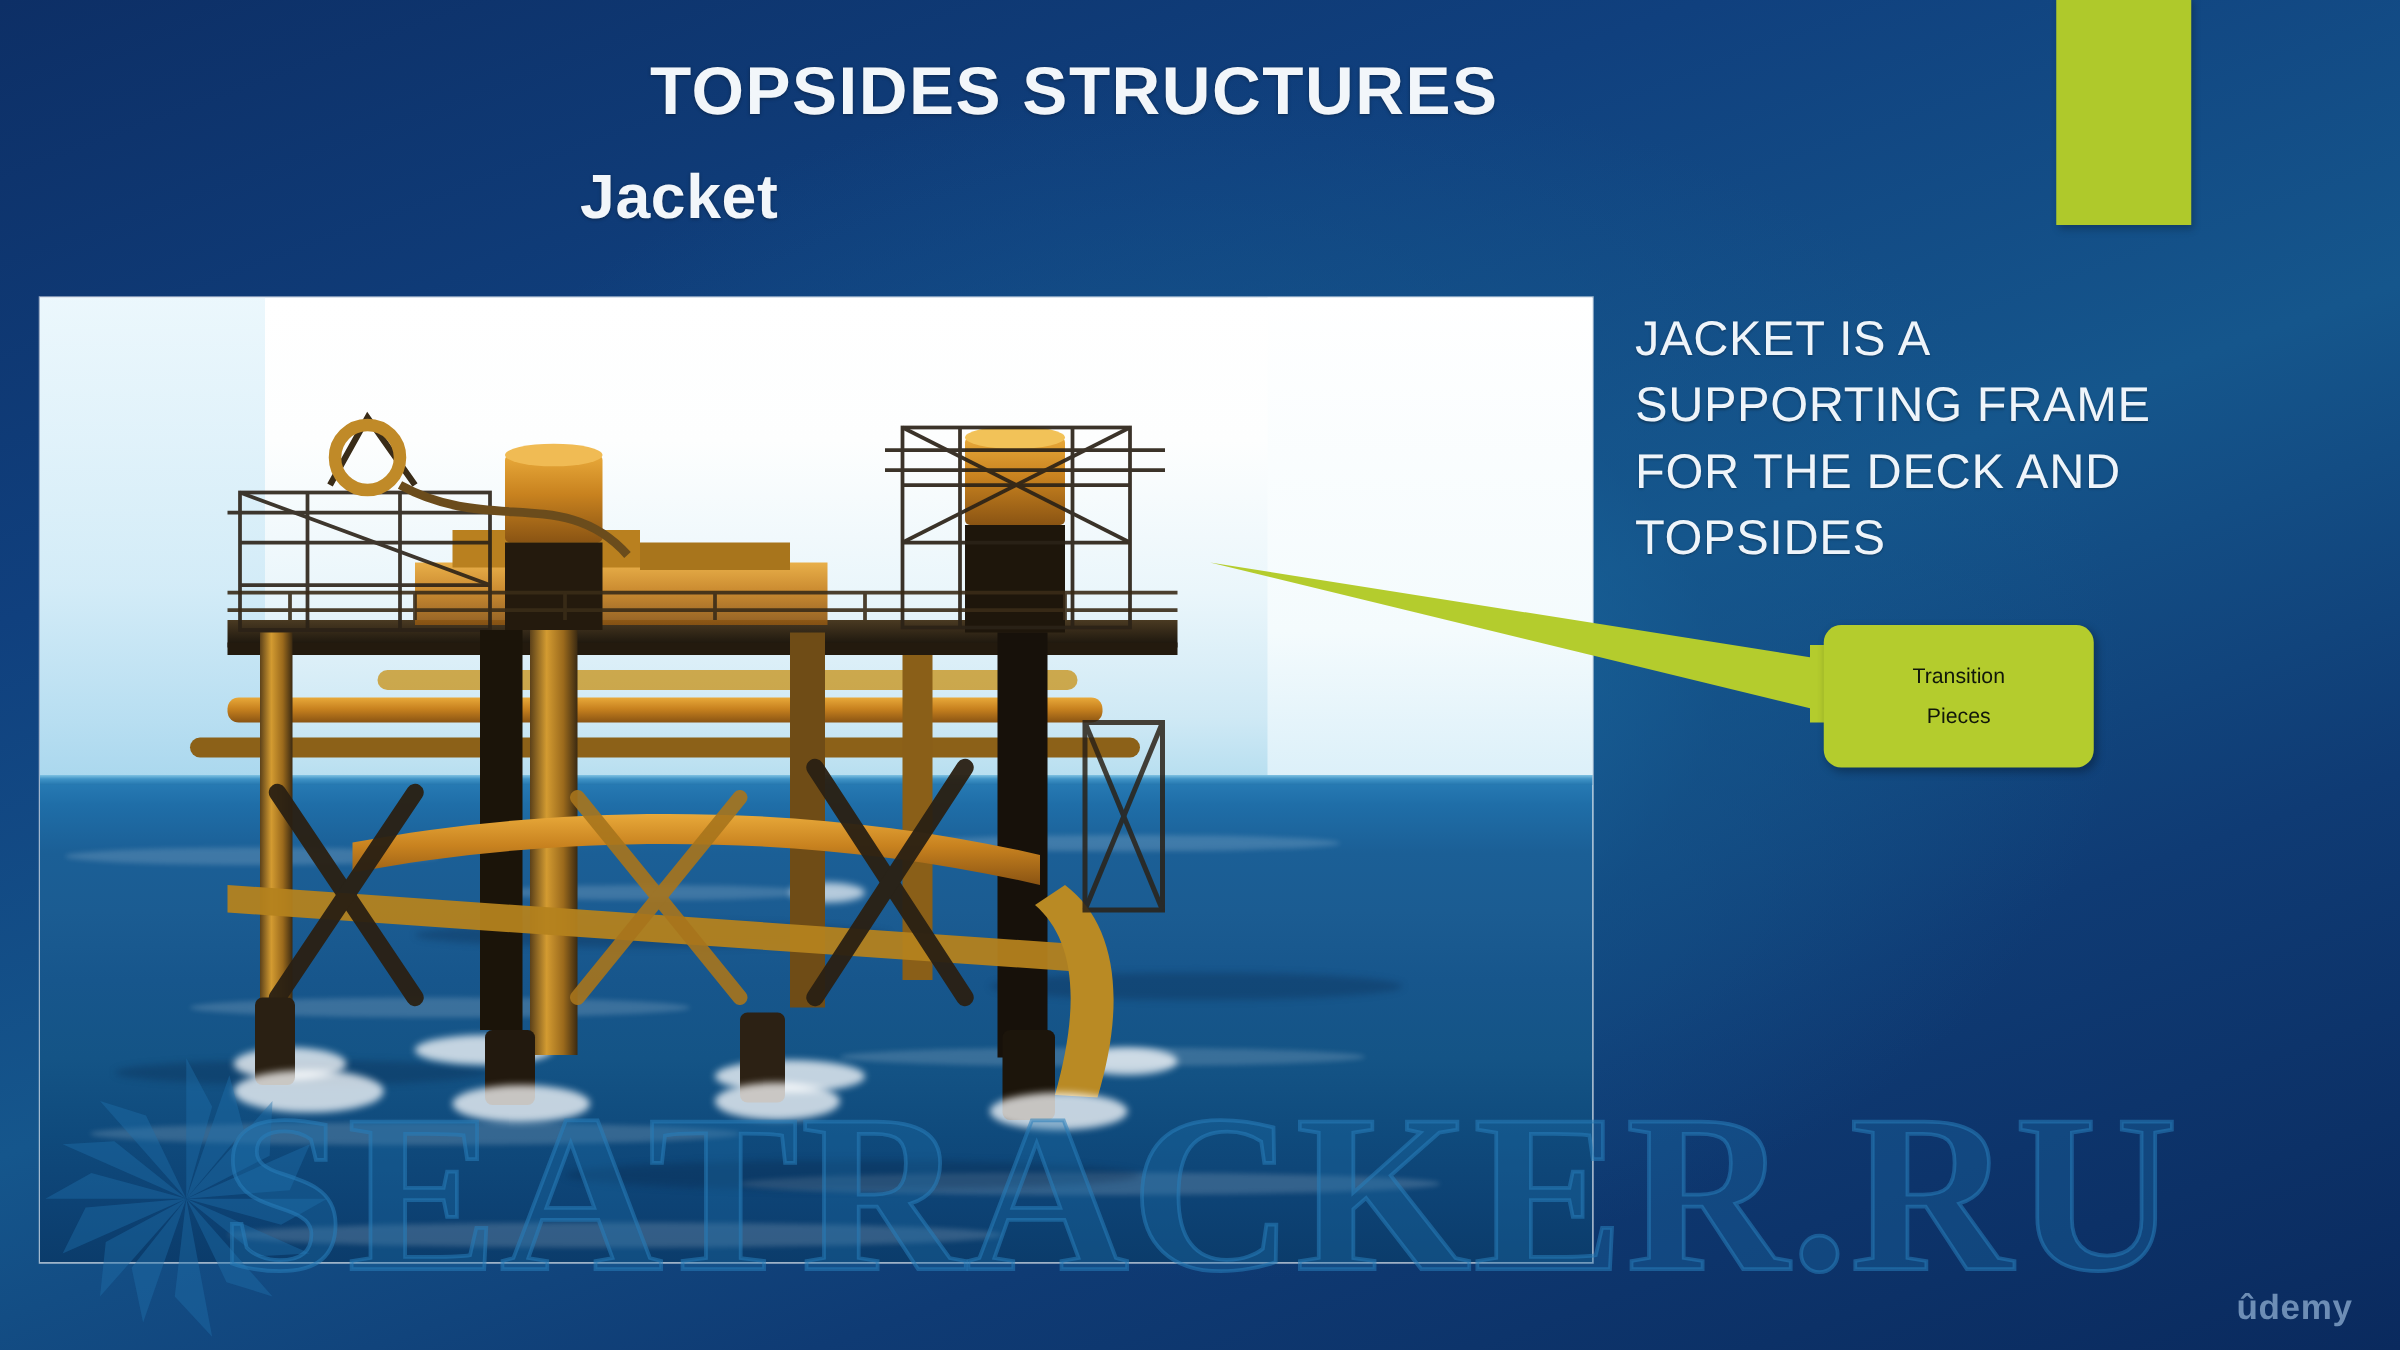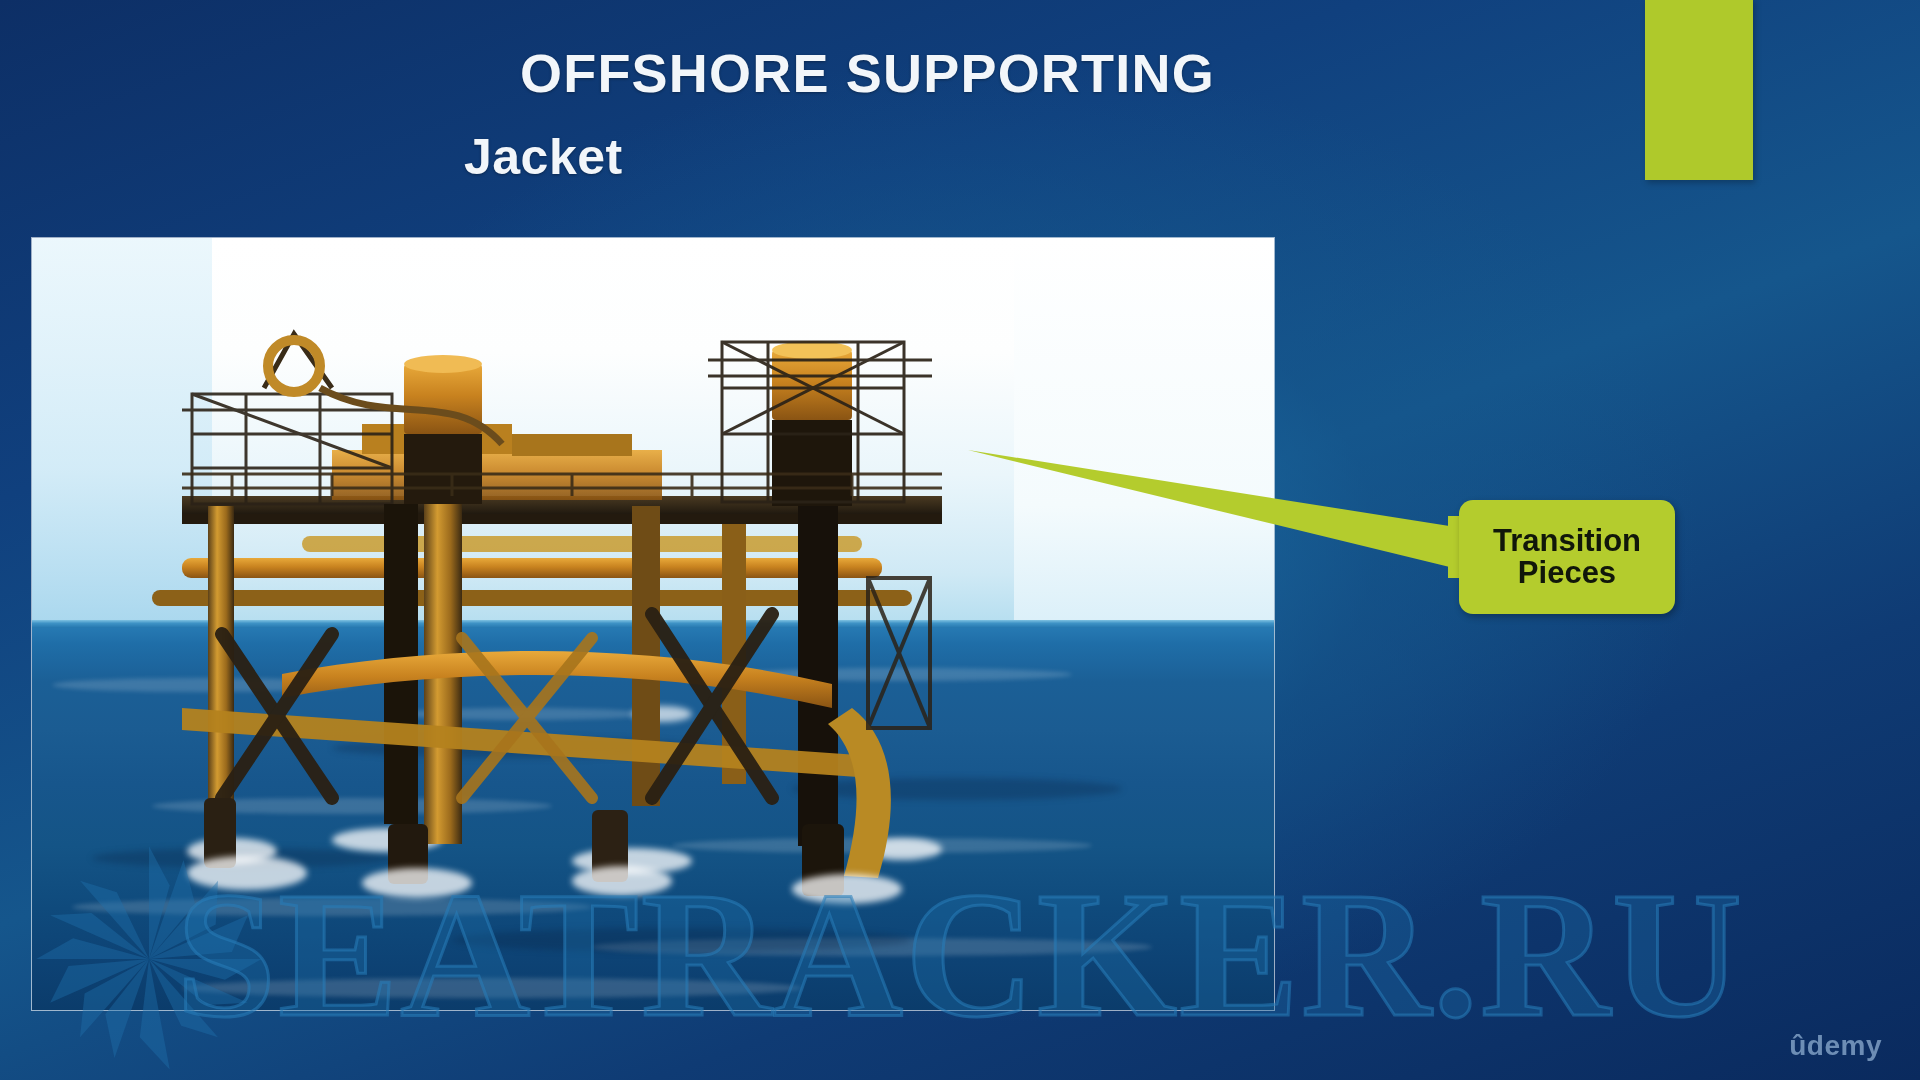--- a/index.html
+++ b/index.html
@@ -170,22 +170,22 @@
     width: 216px;
     height: 114px;
     background: #b4cc2d;
     border-radius: 14px;
     box-shadow: 2px 3px 7px rgba(0,0,0,0.3);
     display: flex;
     align-items: center;
     justify-content: center;
   }
   .callout-text {
-    font-size: 31px;
-    font-weight: bold;
+    font-size: 17px;
+    font-weight: normal;
     color: #11170a;
     text-align: center;
     line-height: 32px;
   }
 
   
   .watermark {
     position: absolute;
     left: 0;
     top: 838px;
@@ -228,23 +228,24 @@
     font-weight: bold;
   }
 </style>
 </head>
 <body>
 
 <div id="slide">
 
   <div class="accent-bar"></div>
 
-  <div class="title-main">OFFSHORE SUPPORTING</div>
+  <div class="title-main">TOPSIDES STRUCTURES</div>
   <div class="title-sub">Jacket</div>
 
+  <div class="body-text">JACKET IS A SUPPORTING FRAME FOR THE DECK AND TOPSIDES</div>
 
   <div class="photo-frame">
     <div class="photo-inner">
 
       <div class="sky"></div>
       <div class="sky-left-tint"></div>
       <div class="sky-right-tint"></div>
 
       <div class="sea">
         <div class="sea-horizon"></div>

